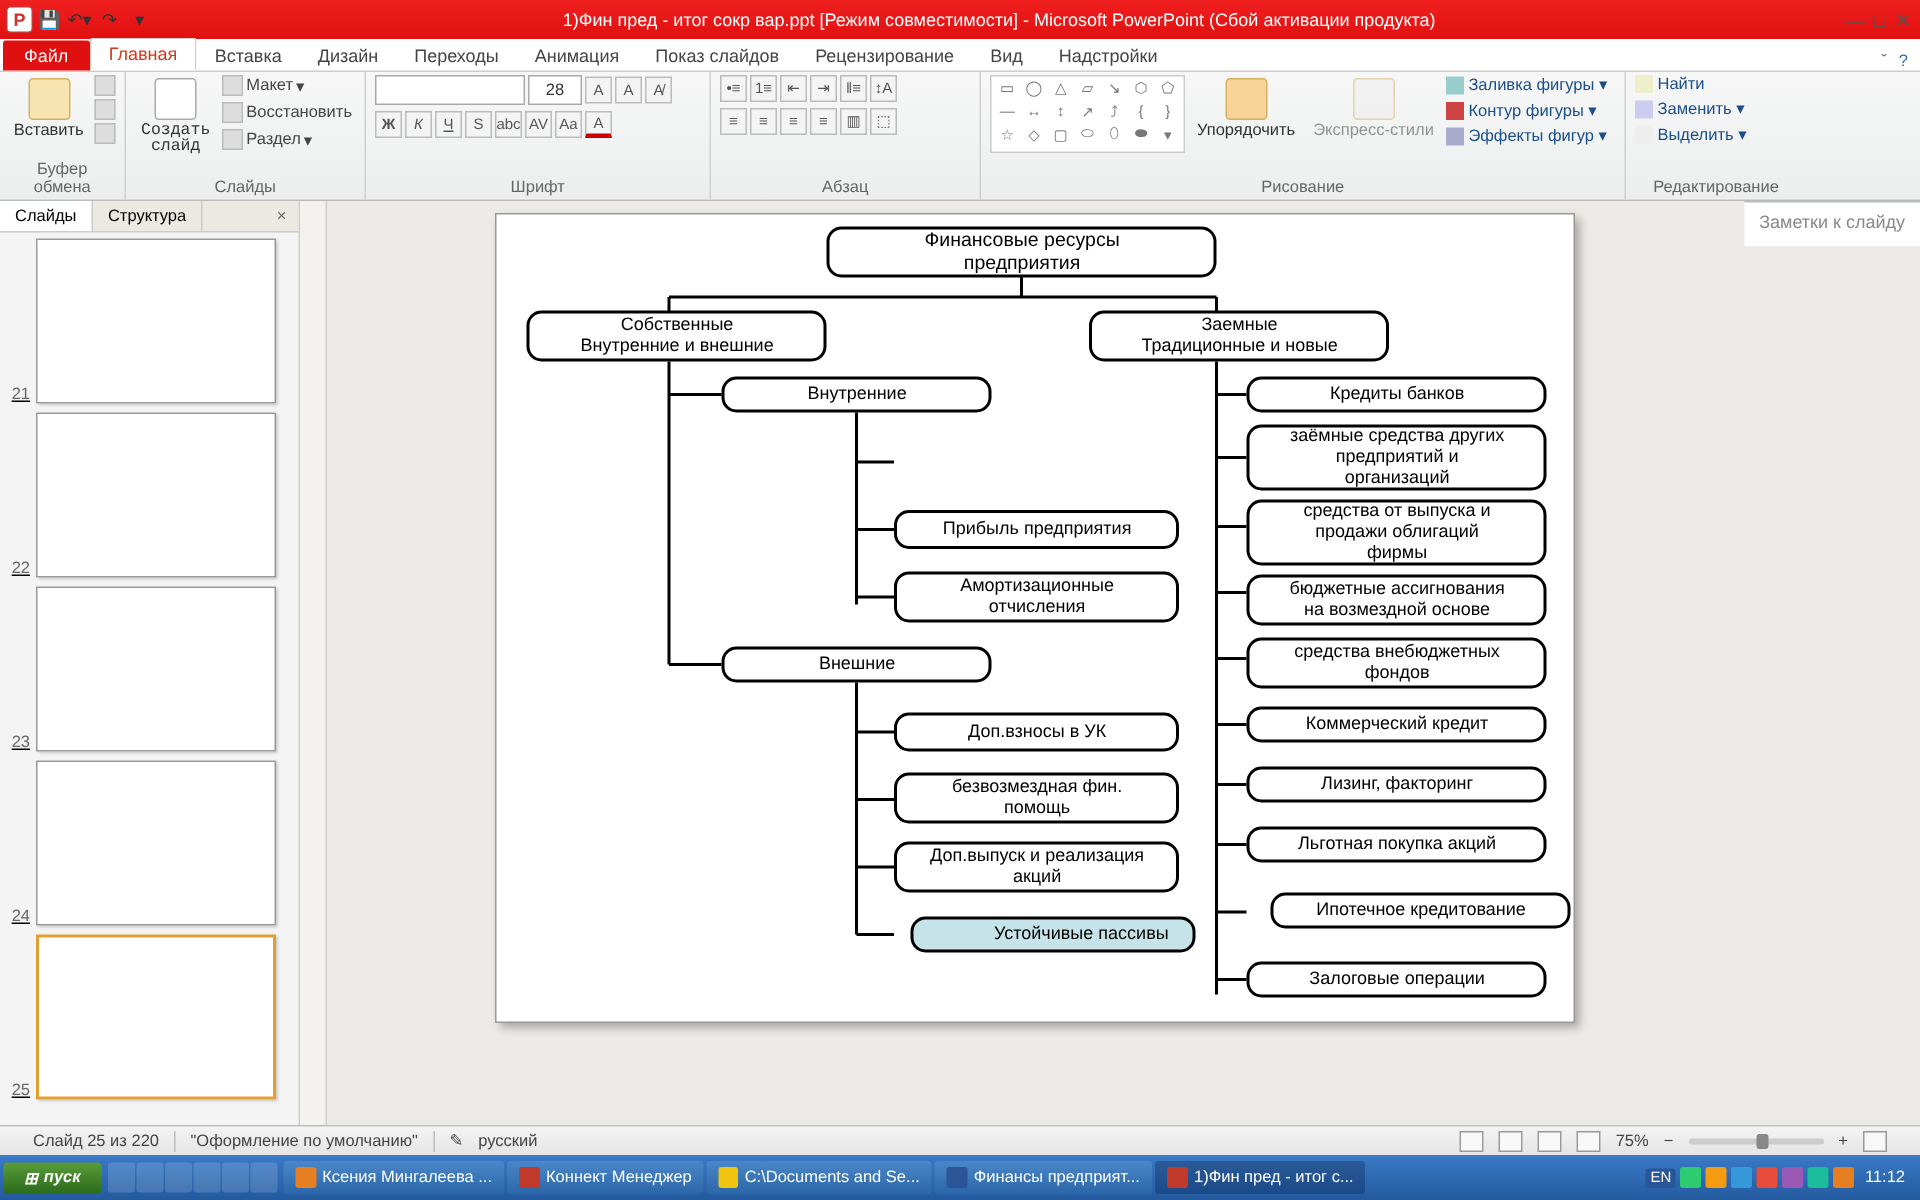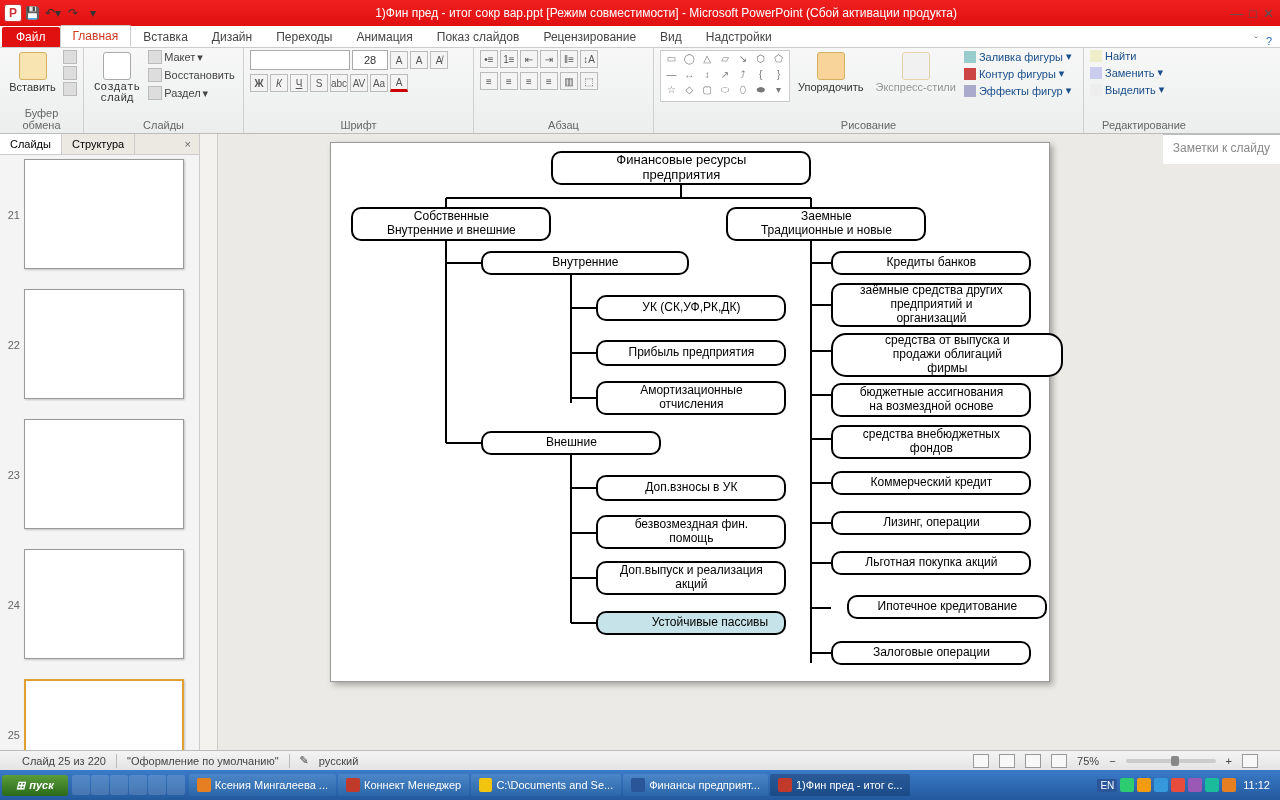--- a/index.html
+++ b/index.html
@@ -42,21 +42,21 @@
 .txtlink .ci{width:12px;height:12px;background:#9cc;}
 
 
 .main { display:flex; height: calc(800px - 26px - 22px - 86px - 20px - 30px); }
 .left-pane{width:200px;background:#f4f4f4;border-right:1px solid #ccc;display:flex;flex-direction:column;}
 .lp-tabs{display:flex;border-bottom:1px solid #ccc;font-size:11px;background:#ece9e2;}
 .lp-tabs .lpt{padding:4px 10px;border-right:1px solid #ccc;}
 .lp-tabs .lpt.active{background:#fff;}
 .lp-tabs .x{margin-left:auto;padding:4px 8px;color:#666;}
 .thumbs{flex:1;overflow:hidden;padding:4px 2px;}
-.thumb-row{display:flex;align-items:center;gap:4px;margin-bottom:20px;}
+.thumb-row{display:flex;align-items:flex-end;gap:4px;margin-bottom:6px;text-decoration:underline;}
 .thumb-row .num{width:18px;text-align:right;color:#666;font-size:11px;padding-top:2px;}
 .thumb{width:160px;height:110px;background:#fff;border:1px solid #999;box-shadow:1px 1px 2px rgba(0,0,0,.2);font-size:4px;color:#000;padding:4px;overflow:hidden;}
 .thumb.sel{border:2px solid #e0a030;}
 
 
 .slide-wrap{flex:1;background:#eceae6;position:relative;display:flex;flex-direction:row;}
 .ruler-h{height:18px;background:#f4f2ee;border-bottom:1px solid #ccc;}
 .slide-inner{flex:1;display:flex;}
 .ruler-v{width:18px;background:#f4f2ee;border-right:1px solid #ccc;}
 .canvas{flex:1;overflow:auto;display:flex;align-items:flex-start;justify-content:center;padding:8px;}
@@ -349,47 +349,46 @@
             </g>
           </svg>
 
           <div class="node" style="left:220px;top:8px;width:260px;height:34px;white-space:pre;">Финансовые ресурсы
 предприятия</div>
           <div class="node sm" style="left:20px;top:64px;width:200px;height:34px;white-space:pre;">Собственные
 Внутренние и внешние</div>
           <div class="node sm" style="left:395px;top:64px;width:200px;height:34px;white-space:pre;">Заемные
 Традиционные и новые</div>
 
-          <div class="node sm" style="left:150px;top:108px;width:208px;height:24px;">Внутренние</div>
-          <div class="node sm" style="left:265px;top:152px;width:190px;height:26px;">УК (СК,УФ,РК,ДК)</div>
+          <div class="node sm" style="left:150px;top:108px;width:180px;height:24px;">Внутренние</div>
           <div class="node sm" style="left:265px;top:197px;width:190px;height:26px;">Прибыль предприятия</div>
           <div class="node sm" style="left:265px;top:238px;width:190px;height:34px;white-space:pre;">Амортизационные
 отчисления</div>
 
           <div class="node sm" style="left:150px;top:288px;width:180px;height:24px;">Внешние</div>
           <div class="node sm" style="left:265px;top:332px;width:190px;height:26px;">Доп.взносы в УК</div>
           <div class="node sm" style="left:265px;top:372px;width:190px;height:34px;white-space:pre;">безвозмездная фин.
 помощь</div>
           <div class="node sm" style="left:265px;top:418px;width:190px;height:34px;white-space:pre;">Доп.выпуск и реализация
 акций</div>
-          <div class="node sm hl" style="left:265px;top:468px;width:190px;height:24px;padding-left:43px;">Устойчивые пассивы</div>
+          <div class="node sm hl" style="left:276px;top:468px;width:190px;height:24px;padding-left:43px;">Устойчивые пассивы</div>
 
           <div class="node sm" style="left:500px;top:108px;width:200px;height:24px;">Кредиты банков</div>
           <div class="node sm" style="left:500px;top:140px;width:200px;height:44px;white-space:pre;">заёмные средства других
 предприятий и
 организаций</div>
-          <div class="node sm" style="left:500px;top:190px;width:232px;height:44px;white-space:pre;border-radius:15px;">средства от выпуска и
+          <div class="node sm" style="left:500px;top:190px;width:200px;height:44px;white-space:pre;">средства от выпуска и
 продажи облигаций
 фирмы</div>
           <div class="node sm" style="left:500px;top:240px;width:200px;height:34px;white-space:pre;">бюджетные ассигнования
 на возмездной основе</div>
           <div class="node sm" style="left:500px;top:282px;width:200px;height:34px;white-space:pre;">средства внебюджетных
 фондов</div>
           <div class="node sm" style="left:500px;top:328px;width:200px;height:24px;">Коммерческий кредит</div>
-          <div class="node sm" style="left:500px;top:368px;width:200px;height:24px;">Лизинг, операции</div>
+          <div class="node sm" style="left:500px;top:368px;width:200px;height:24px;">Лизинг, факторинг</div>
           <div class="node sm" style="left:500px;top:408px;width:200px;height:24px;">Льготная покупка акций</div>
           <div class="node sm" style="left:500px;top:452px;width:200px;height:24px;margin-left:16px;">Ипотечное кредитование</div>
           <div class="node sm" style="left:500px;top:498px;width:200px;height:24px;">Залоговые операции</div>
         </div>
       </div>
     </div>
     <div class="notes">Заметки к слайду</div>
   </div>
 </div>
 

